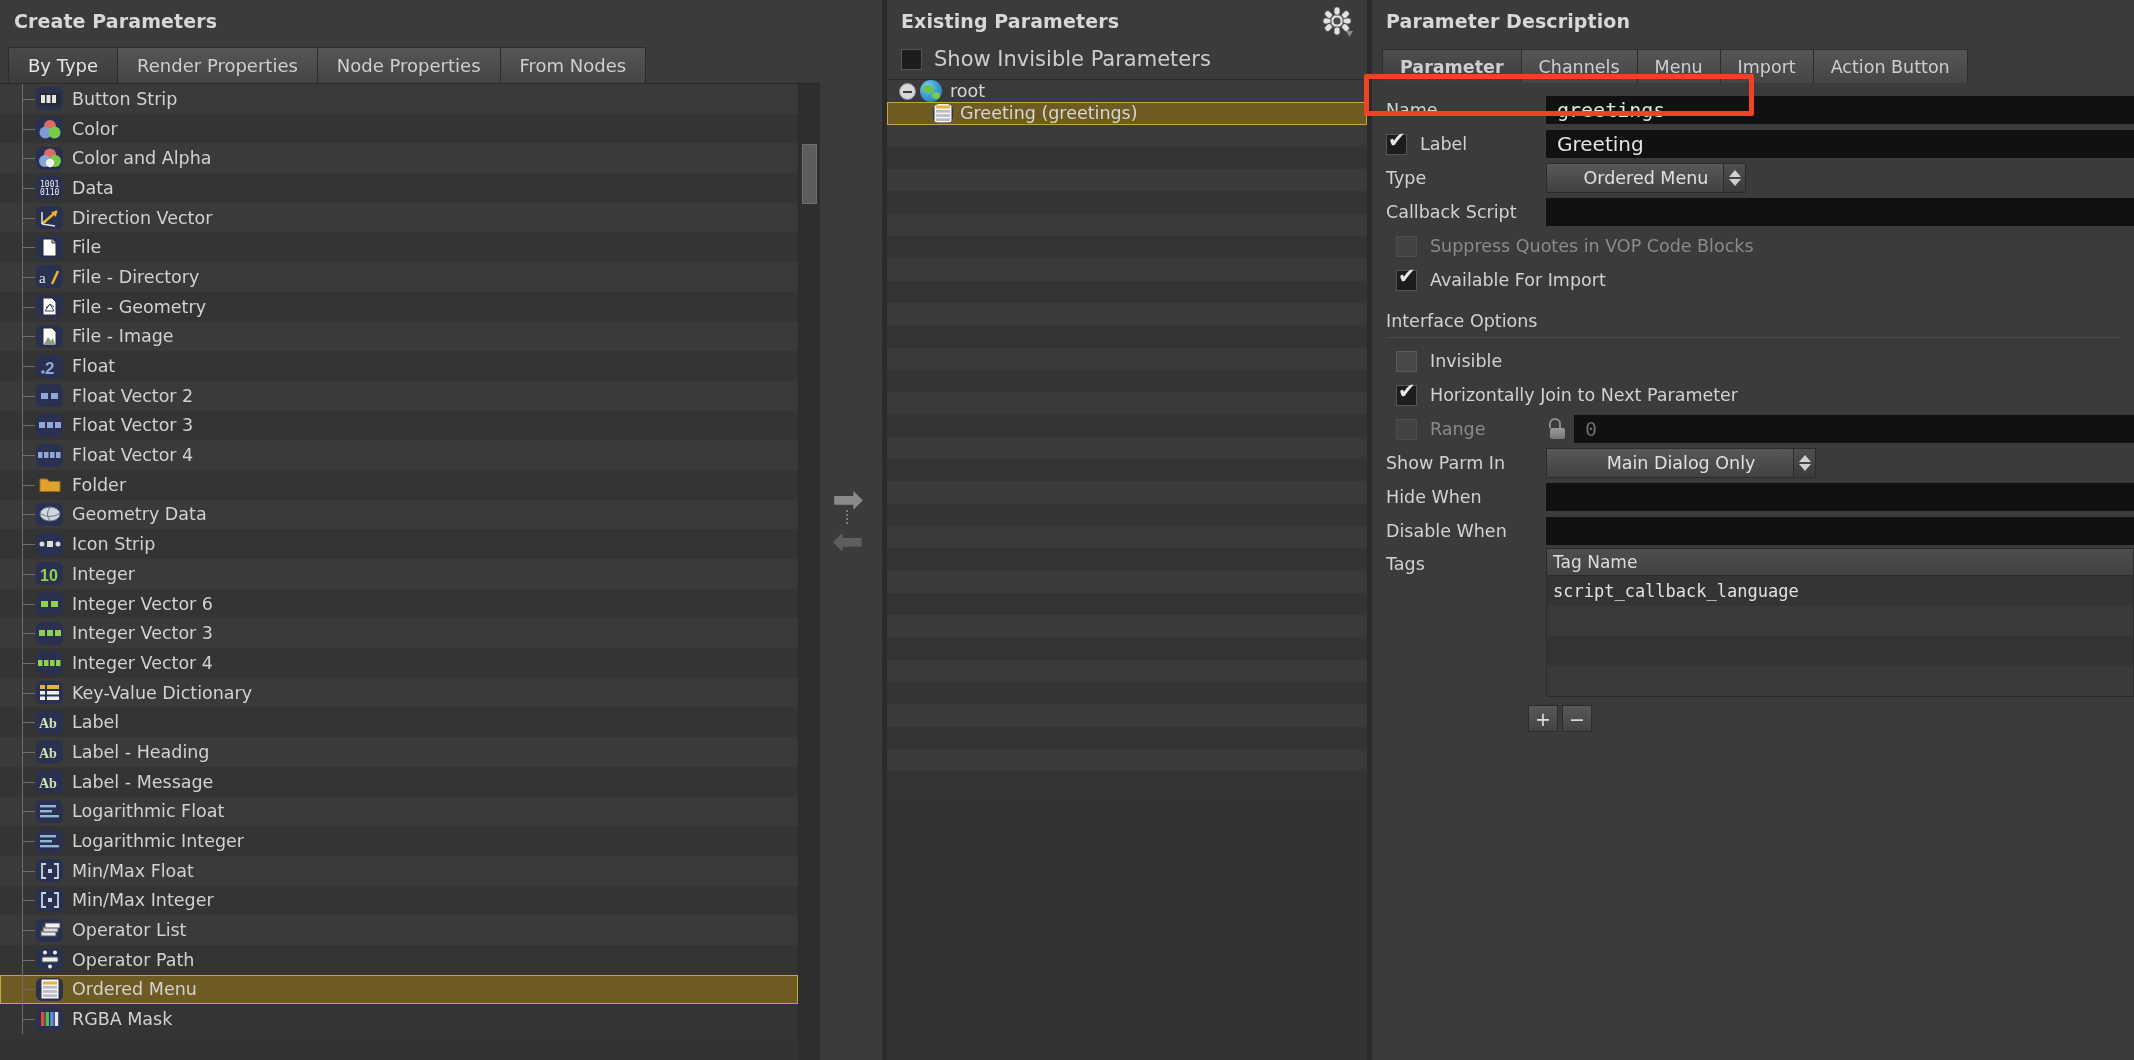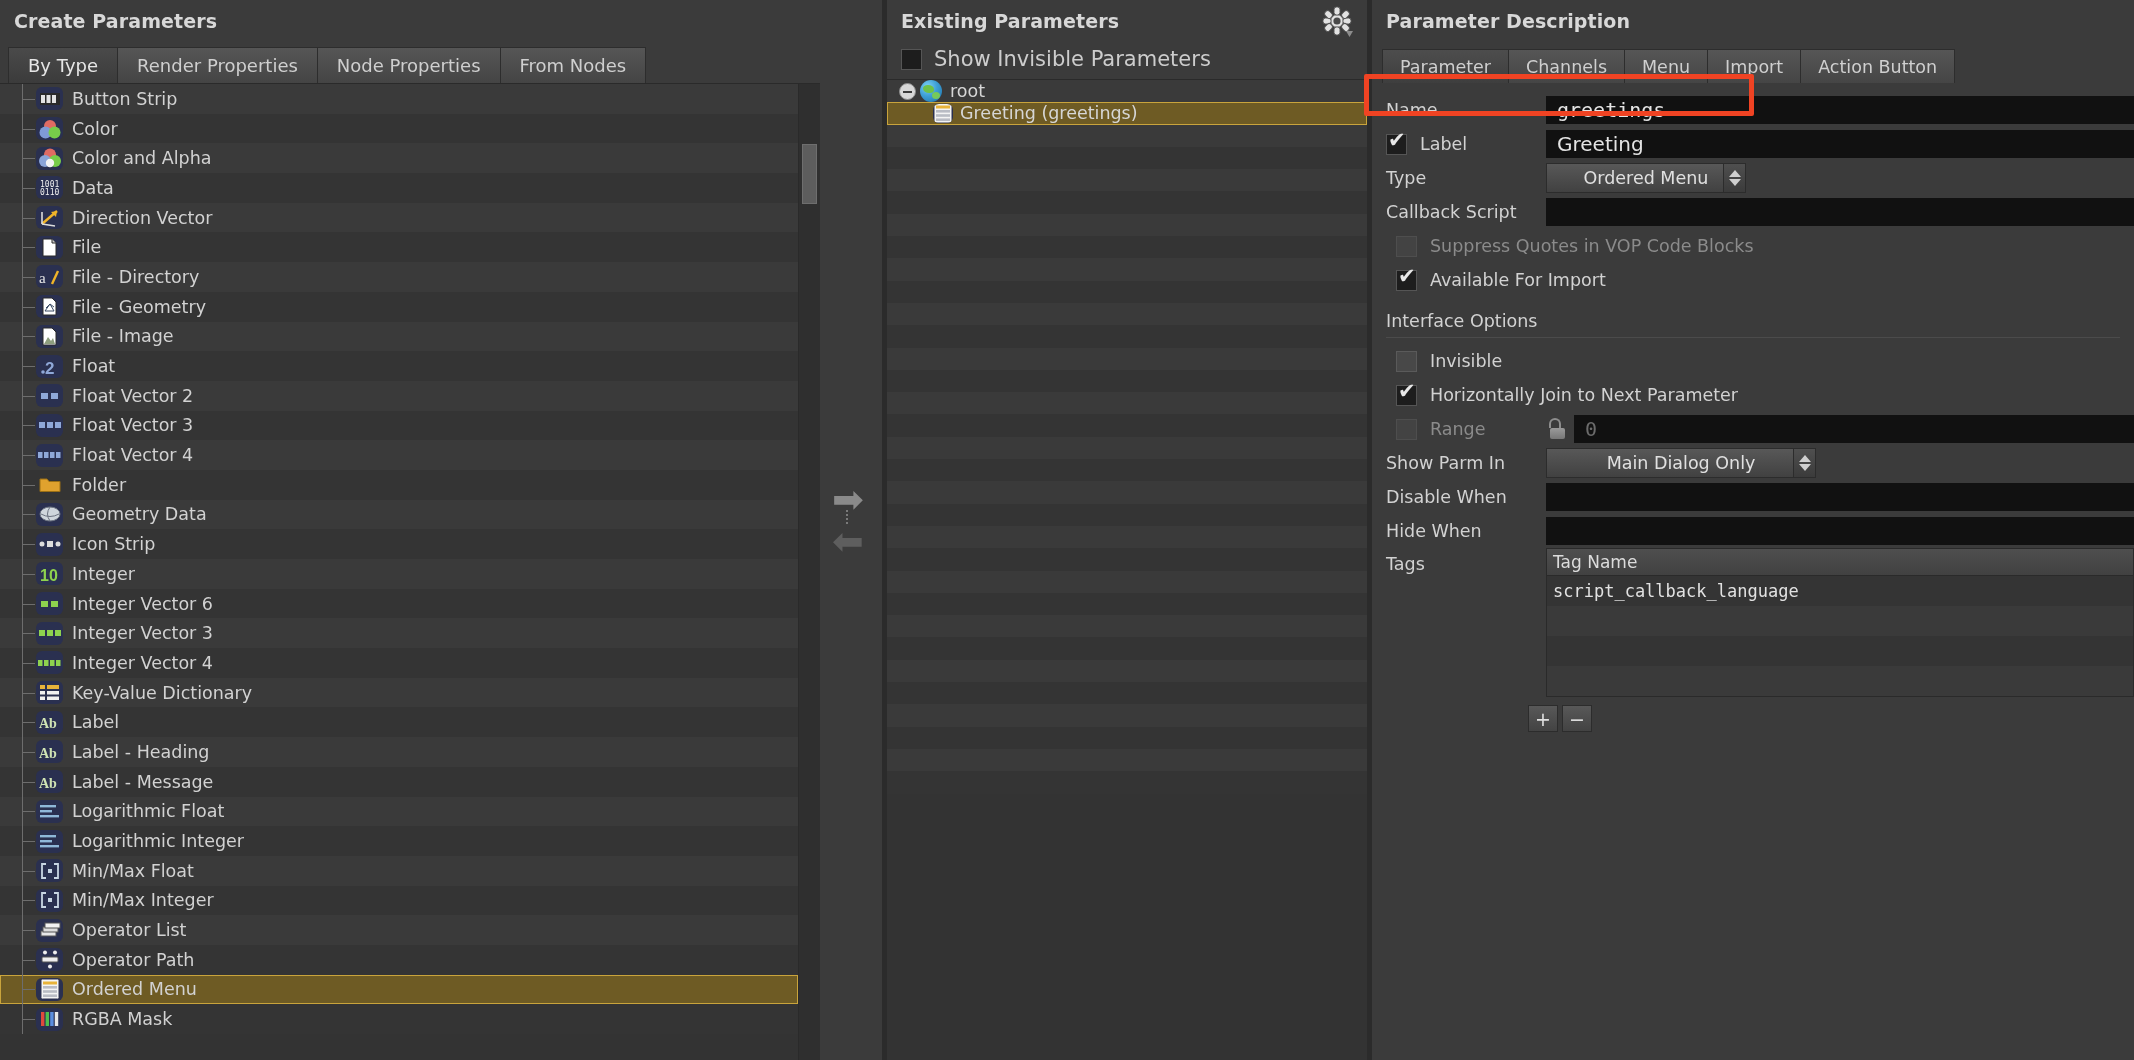--- a/index.html
+++ b/index.html
@@ -105,21 +105,21 @@
 
   
   .right { flex: 1; background: #3b3b3b; display: flex; flex-direction: column; position: relative; }
   .rtabs { display: flex; padding-left: 10px; height: 40px; align-items: flex-end; }
   .rtab {
     height: 34px; padding: 0 17px; display: flex; align-items: center;
     font-size: 17.5px; color: #cfcfcf;
     background: linear-gradient(#565656, #454545);
     border: 1px solid #2d2d2d; border-bottom: none; margin-right: -1px;
   }
-  .rtab.active { background: linear-gradient(#4d4d4d, #3e3e3e); }
+  .rtab.active { background: linear-gradient(#4d4d4d, #3e3e3e); font-weight: bold; }
 
   .rbody { flex: 1; padding: 10px 0 0 0; position: relative; }
   .frow { display: flex; align-items: center; height: 34px; padding-left: 14px; }
   .flabel { width: 160px; font-size: 17.5px; color: #d2d2d2; flex: none; }
   .finput {
     flex: 1; height: 28px; background: #111; border: 1px solid #111;
     display: flex; align-items: center; padding-left: 10px;
     font-family: "DejaVu Sans Mono", "Liberation Mono", monospace;
     font-size: 20px; color: #e4e4e4;
   }
@@ -761,26 +761,26 @@
         <div class="dropdown" style="width:270px">
           <span>Main Dialog Only</span>
           <span class="spin">
               <i class="up"></i>
               <i class="dn"></i>
             </span>
         </div>
       </div>
 
       <div class="frow">
+        <div class="flabel">Hide When</div>
+        <div class="finput"></div>
+      </div>
+
+      <div class="frow">
         <div class="flabel">Disable When</div>
-        <div class="finput"></div>
-      </div>
-
-      <div class="frow">
-        <div class="flabel">Hide When</div>
         <div class="finput"></div>
       </div>
 
       <div class="frow" style="align-items:flex-start;height:auto">
         <div class="flabel" style="padding-top:6px">Tags</div>
         <div style="flex:1">
           <div class="tags-box">
             <div class="tags-head">Tag Name</div>
             <div id="tagrows">
                 <div class="tagrow">script_callback_language</div>

